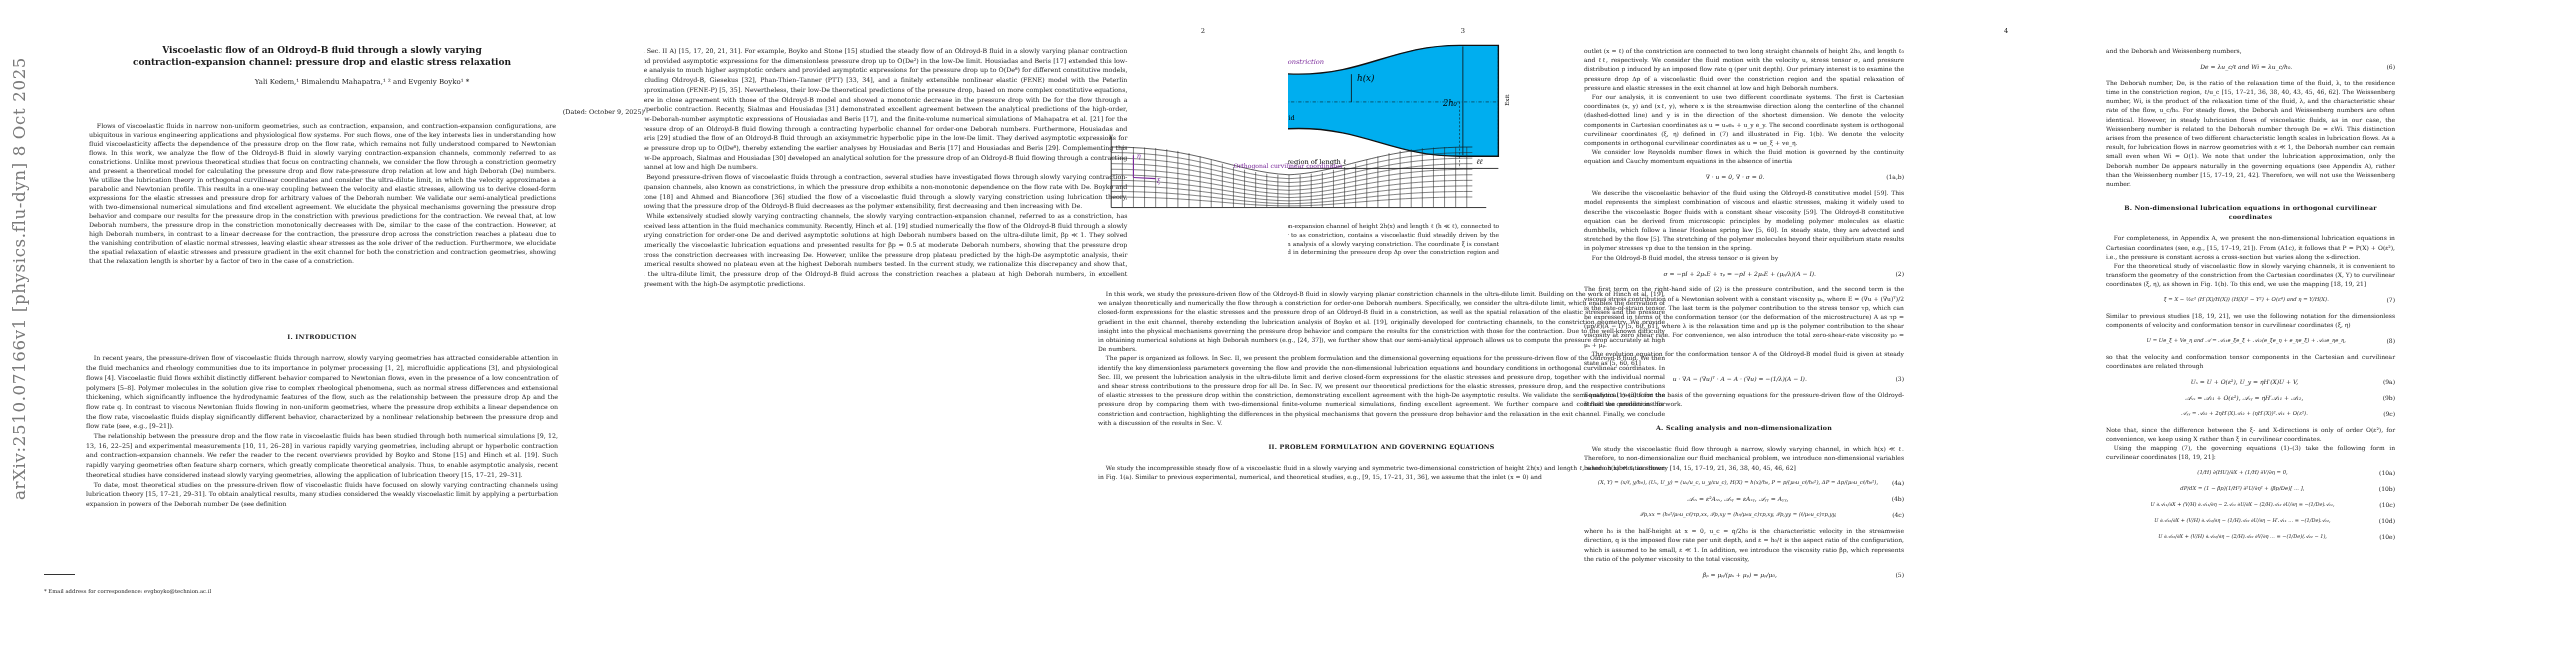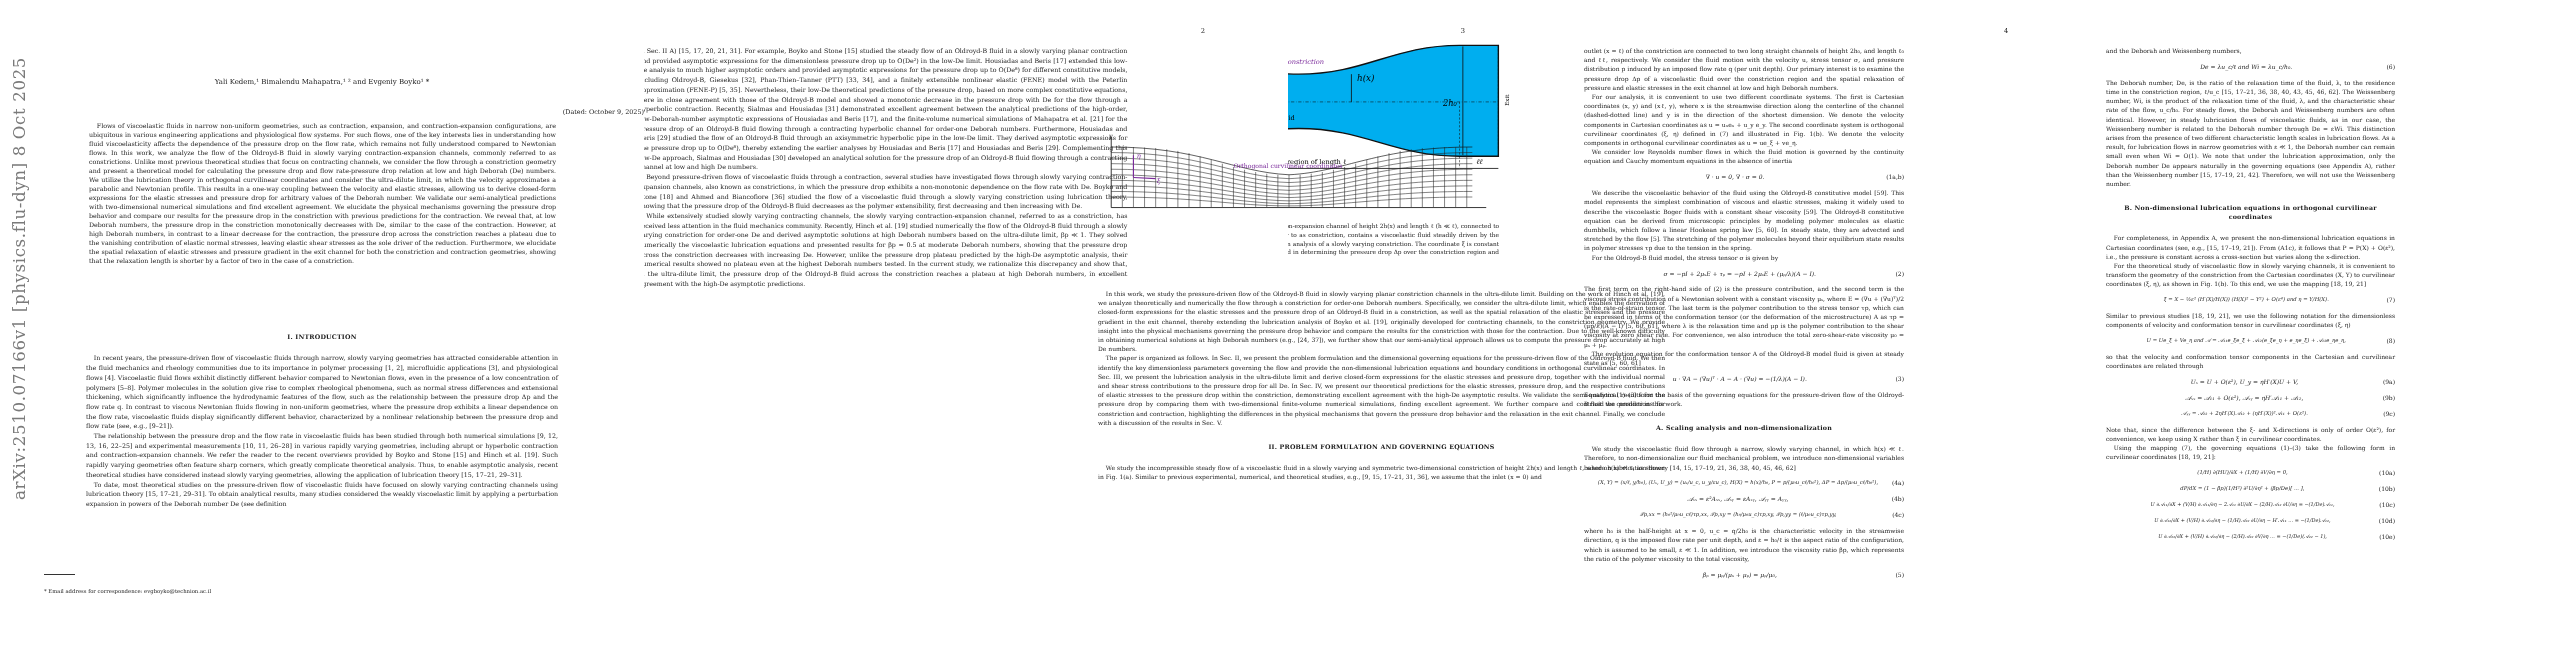--- a/index.html
+++ b/index.html
@@ -7,35 +7,39 @@
   .page{position:absolute;top:0;width:644px;height:667px;background:#fff;overflow:hidden;}
   .pn{position:absolute;top:27px;right:83px;font-size:6.7px;}
   .col{position:absolute;left:86px;width:472px;font-size:6.3px;line-height:9.7px;text-align:justify;}
   .col p{margin:0;text-indent:7.8px;}
   .col p.noi{text-indent:0;}
   .sec{text-align:center;font-weight:bold;font-size:6.3px;letter-spacing:0.2px;margin:14.5px 0 12.2px 0;}
   .eq{display:flex;justify-content:space-between;align-items:center;margin:6.7px 0;font-style:italic;}
   .eq .body{flex:1;text-align:center;}
   .eq .num{font-style:normal;}
   .title{position:absolute;top:44px;left:0;width:644px;text-align:center;font-weight:bold;font-size:9px;line-height:12.2px;}
-  .authors{position:absolute;top:78px;left:0;width:644px;text-align:center;font-size:7px;}
+  .authors{position:absolute;top:78px;left:0;width:644px;text-align:center;font-size:7px;padding-left:40px;}
   .affil{position:absolute;top:90px;left:0;width:644px;text-align:center;font-size:6.4px;font-style:italic;line-height:9px;}
   .dated{position:absolute;top:108px;left:0;width:644px;text-align:right;font-size:6.4px;}
   .abstract{position:absolute;top:121px;left:89px;width:467px;font-size:6.3px;line-height:9px;text-align:justify;text-indent:7.8px;}
   .arxiv{position:absolute;left:9px;top:500px;transform-origin:left top;transform:rotate(-90deg);font-size:16.7px;color:#7a7a7a;white-space:nowrap;letter-spacing:0.6px;}
   .foot-rule{position:absolute;left:44px;width:31px;border-top:0.6px solid #333;top:574px;}
   .footnote{position:absolute;left:44px;top:588px;font-size:5.3px;}
   .fig{position:absolute;left:136px;top:44px;width:478px;height:211px;}
   .caption{position:absolute;left:75px;top:222px;width:489px;font-size:5.8px;line-height:8.8px;text-align:justify;}
 </style>
 </head>
 <body>
 
 <div class="page" style="left:0;">
   <div class="arxiv">arXiv:2510.07166v1  [physics.flu-dyn]  8 Oct 2025</div>
+  <div class="title">
+    <div>Viscoelastic flow of an Oldroyd-B fluid through a slowly varying</div>
+    <div>contraction-expansion channel: pressure drop and elastic stress relaxation</div>
+  </div>
   <div class="authors">Yali Kedem,¹ Bimalendu Mahapatra,¹ ² and Evgeniy Boyko¹ *</div>
   <div class="dated">(Dated: October 9, 2025)</div>
   <div class="abstract">Flows of viscoelastic fluids in narrow non-uniform geometries, such as contraction, expansion, and contraction-expansion configurations, are ubiquitous in various engineering applications and physiological flow systems. For such flows, one of the key interests lies in understanding how fluid viscoelasticity affects the dependence of the pressure drop on the flow rate, which remains not fully understood compared to Newtonian flows. In this work, we analyze the flow of the Oldroyd-B fluid in slowly varying contraction-expansion channels, commonly referred to as constrictions. Unlike most previous theoretical studies that focus on contracting channels, we consider the flow through a constriction geometry and present a theoretical model for calculating the pressure drop and flow rate-pressure drop relation at low and high Deborah (De) numbers. We utilize the lubrication theory in orthogonal curvilinear coordinates and consider the ultra-dilute limit, in which the velocity approximates a parabolic and Newtonian profile. This results in a one-way coupling between the velocity and elastic stresses, allowing us to derive closed-form expressions for the elastic stresses and pressure drop for arbitrary values of the Deborah number. We validate our semi-analytical predictions with two-dimensional numerical simulations and find excellent agreement. We elucidate the physical mechanisms governing the pressure drop behavior and compare our results for the pressure drop in the constriction with previous predictions for the contraction. We reveal that, at low Deborah numbers, the pressure drop in the constriction monotonically decreases with De, similar to the case of the contraction. However, at high Deborah numbers, in contrast to a linear decrease for the contraction, the pressure drop across the constriction reaches a plateau due to the vanishing contribution of elastic normal stresses, leaving elastic shear stresses as the sole driver of the reduction. Furthermore, we elucidate the spatial relaxation of elastic stresses and pressure gradient in the exit channel for both the constriction and contraction geometries, showing that the relaxation length is shorter by a factor of two in the case of a constriction.</div>
   <div class="col" style="top:317px;">
     <div class="sec">I.   INTRODUCTION</div>
     <p>In recent years, the pressure-driven flow of viscoelastic fluids through narrow, slowly varying geometries has attracted considerable attention in the fluid mechanics and rheology communities due to its importance in polymer processing [1, 2], microfluidic applications [3], and physiological flows [4]. Viscoelastic fluid flows exhibit distinctly different behavior compared to Newtonian flows, even in the presence of a low concentration of polymers [5–8]. Polymer molecules in the solution give rise to complex rheological phenomena, such as normal stress differences and extensional thickening, which significantly influence the hydrodynamic features of the flow, such as the relationship between the pressure drop Δp and the flow rate q. In contrast to viscous Newtonian fluids flowing in non-uniform geometries, where the pressure drop exhibits a linear dependence on the flow rate, viscoelastic fluids display significantly different behavior, characterized by a nonlinear relationship between the pressure drop and flow rate (see, e.g., [9–21]).</p>
     <p>The relationship between the pressure drop and the flow rate in viscoelastic fluids has been studied through both numerical simulations [9, 12, 13, 16, 22–25] and experimental measurements [10, 11, 26–28] in various rapidly varying geometries, including abrupt or hyperbolic contraction and contraction-expansion channels. We refer the reader to the recent overviews provided by Boyko and Stone [15] and Hinch et al. [19]. Such rapidly varying geometries often feature sharp corners, which greatly complicate theoretical analysis. Thus, to enable asymptotic analysis, recent theoretical studies have considered instead slowly varying geometries, allowing the application of lubrication theory [15, 17–21, 29–31].</p>
     <p>To date, most theoretical studies on the pressure-driven flow of viscoelastic fluids have focused on slowly varying contracting channels using lubrication theory [15, 17–21, 29–31]. To obtain analytical results, many studies considered the weakly viscoelastic limit by applying a perturbation expansion in powers of the Deborah number De (see definition</p>
   </div>
   <div class="foot-rule" style="left:44px;"></div>

